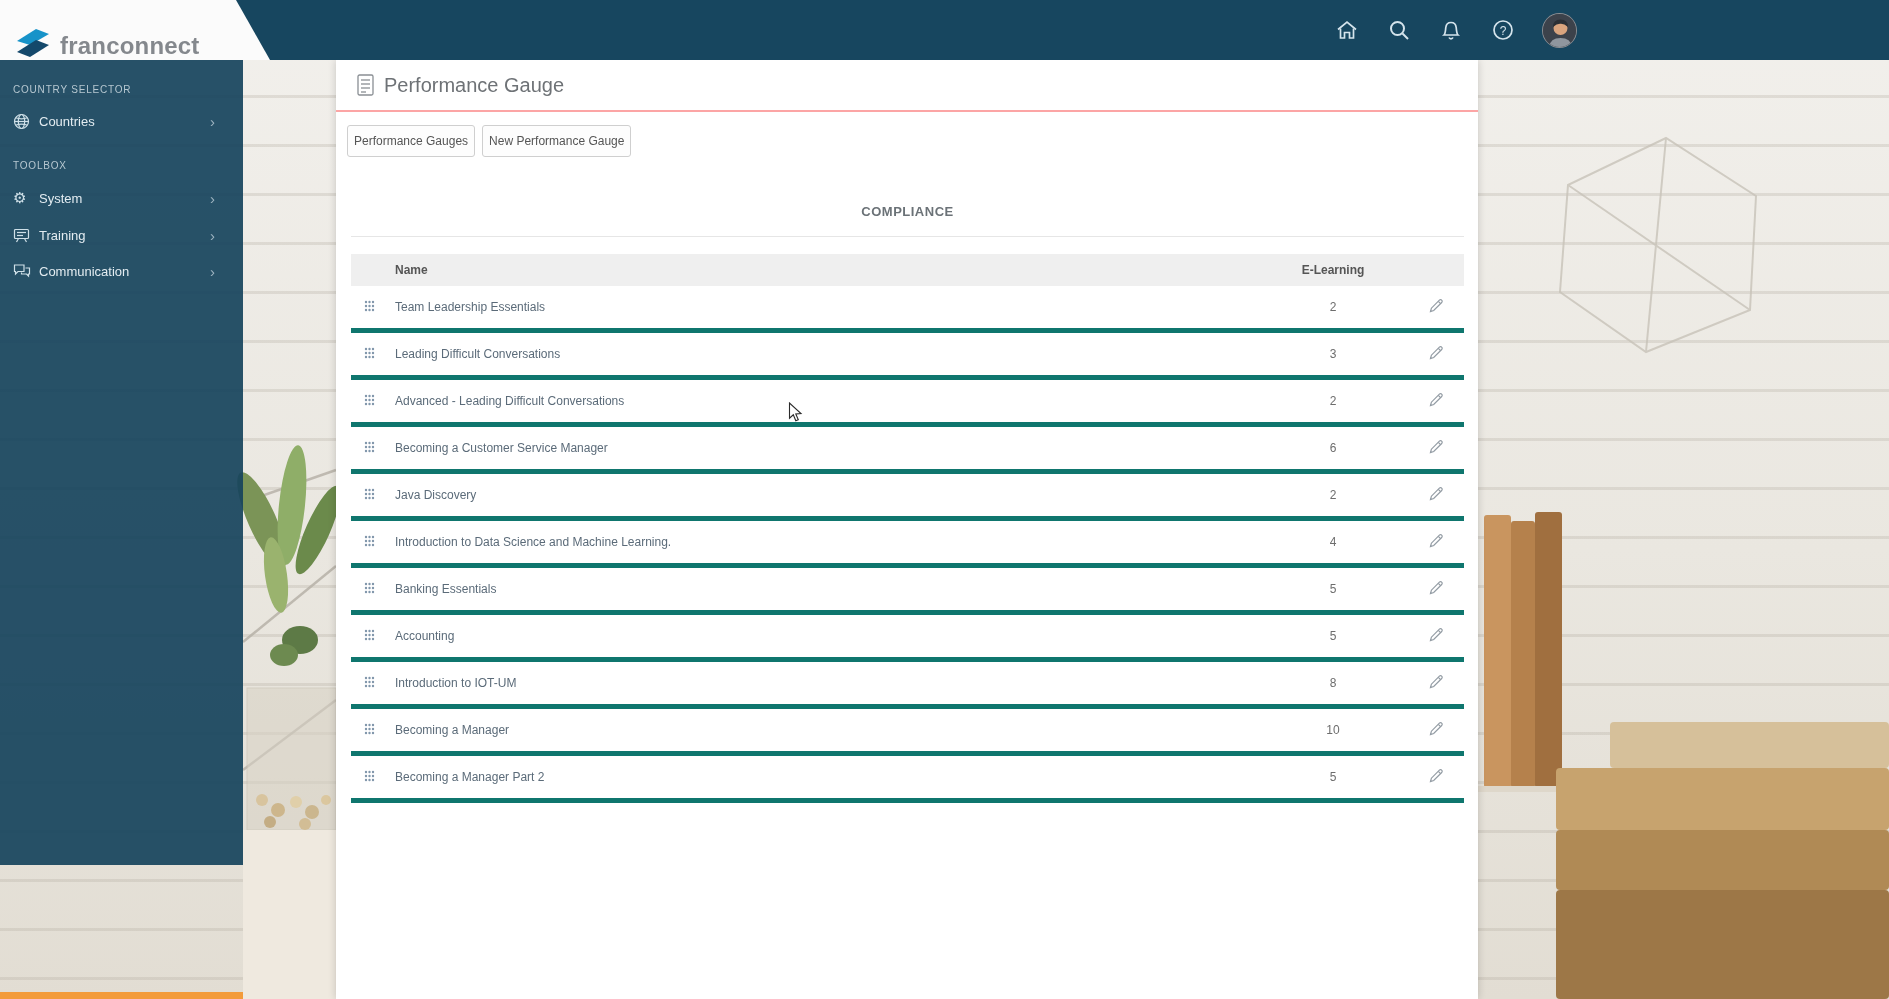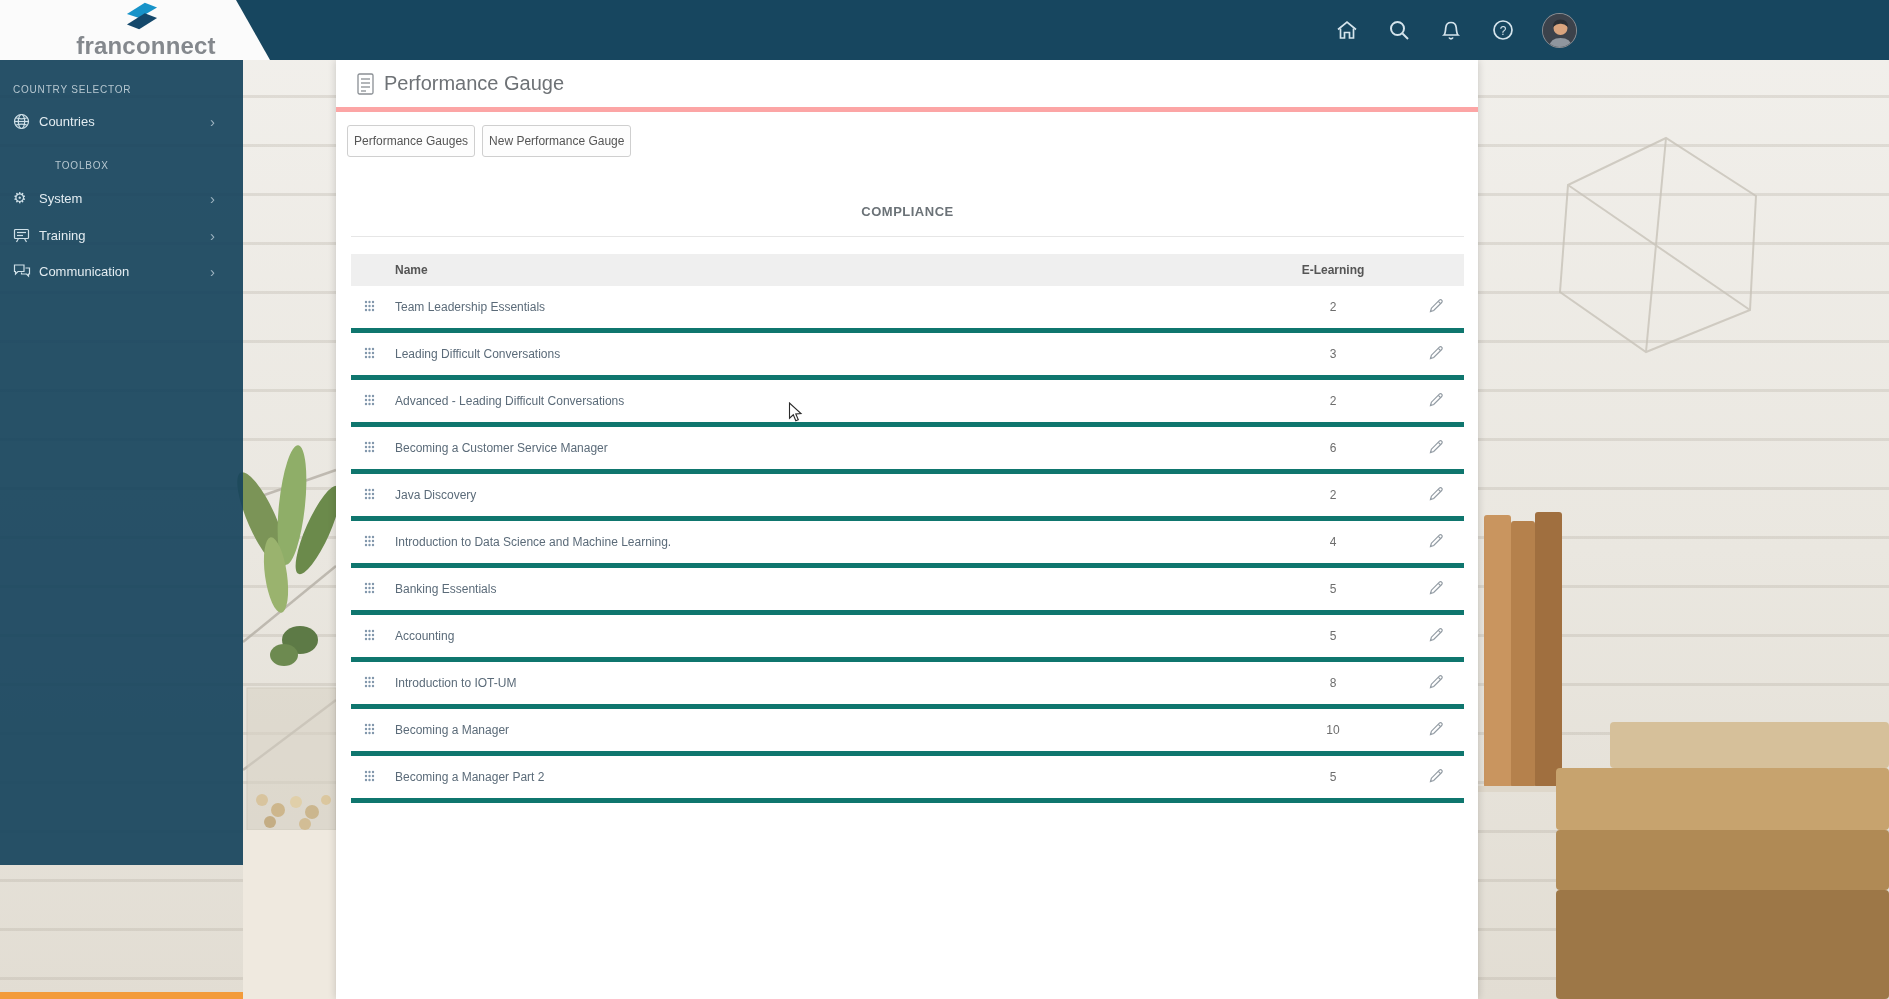--- a/index.html
+++ b/index.html
@@ -15,49 +15,49 @@
   .scene .bricks { position:absolute; inset:0;
       background: repeating-linear-gradient(to bottom, transparent 0 46px, rgba(175,168,156,.28) 46px 49px); }
   .scene svg { position:absolute; inset:0; }
 
   
   .header { position:absolute; left:0; top:0; width:1889px; height:60px;
       background:#17465f; z-index:30; }
   .logo-wedge { position:absolute; left:0; top:0; height:60px; width:270px;
       background:#fbfbfb;
       clip-path: polygon(0 0, 236px 0, 270px 60px, 0 60px);
-      display:flex; align-items:center; padding-left:14px;flex-direction:column; }
+      display:flex; align-items:flex-end; padding-left:14px; }
   .logo-wedge .logo-text { font-size:24px; font-weight:bold; color:#84888d;
       letter-spacing:.2px; margin-left:8px; }
   .hdr-icons { position:absolute; right:312px; top:0; height:60px;
       display:flex; align-items:center; gap:26px; }
   .hdr-icon { width:26px; height:26px; display:flex; align-items:center;
       justify-content:center; cursor:pointer; }
   .avatar { width:35px; height:35px; border-radius:50%; overflow:hidden;
       background:#4a4f57; border:1px solid rgba(255,255,255,.35); }
 
   
   .sidebar { position:absolute; left:0; top:60px; width:243px; height:805px;
       background:rgba(22,67,92,0.92); z-index:20; color:#e3ecf1; }
   .side-label { padding:24px 14px 8px 13px; font-size:10px; letter-spacing:.8px;
       color:#b6c7d0; }
-  .side-label.second { padding-top:20px;margin-left:42px; }
+  .side-label.second { padding-top:20px; }
   .side-item { display:flex; align-items:center; padding:10px 28px 10px 13px;
       font-size:13px; cursor:pointer; }
   .side-item .s-icon { width:26px; display:flex; justify-content:flex-start;
       color:#cfe0e8; font-size:15px; }
   .side-item .chev { margin-left:auto; color:#9db3c0; font-size:15px; line-height:1; }
   .side-accent { position:absolute; left:0; top:932px; width:243px; height:7px;
       background:#f39b3a; }
 
   
   .panel { position:absolute; left:336px; top:60px; width:1142px; height:939px;
       background:#ffffff; z-index:20; box-shadow:0 0 8px rgba(0,0,0,.18); }
   .panel-header { height:52px; display:flex; align-items:center; gap:10px;
-      padding-left:21px; border-bottom:5px solid #fca5a5; }
+      padding-left:21px; border-bottom:2px solid #fca5a5; }
   .panel-title { font-size:20px; color:#6e7276; }
   .toolbar { padding:13px 0 14px 11px; display:flex; gap:7px; }
   .btn { background:#fdfdfd; border:1px solid #cfcfcf; border-radius:3px;
       padding:8px 6px; font-size:12px; color:#555; cursor:pointer; }
   .tabs { display:flex; margin:20px 14px 0 15px; border-bottom:1px solid #e6e6e6; }
   .tab { flex:1; text-align:center; padding:13px 0 14px; font-size:13px;
       font-weight:bold; letter-spacing:.5px; color:#6b7277; cursor:pointer;
       border-bottom:3px solid transparent; }
   .tab.active { color:#2ba3dd; border-bottom-color:#2ba3dd; }
 

